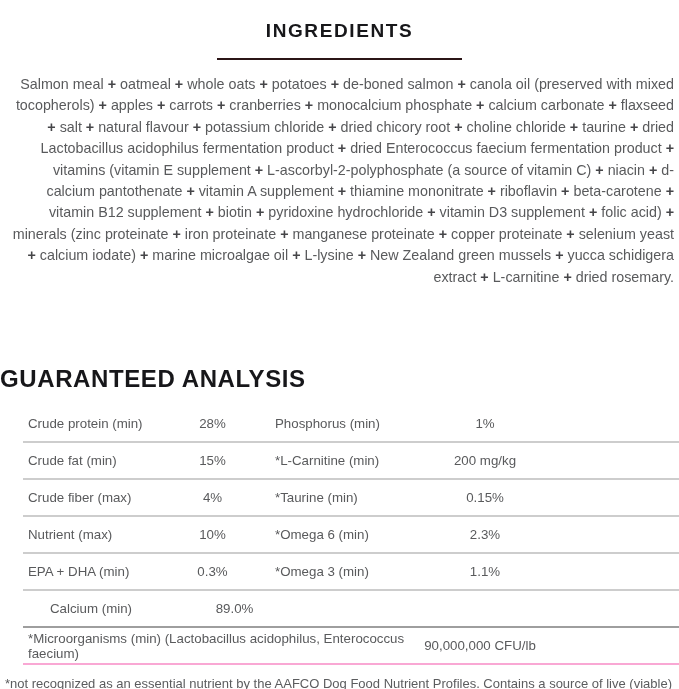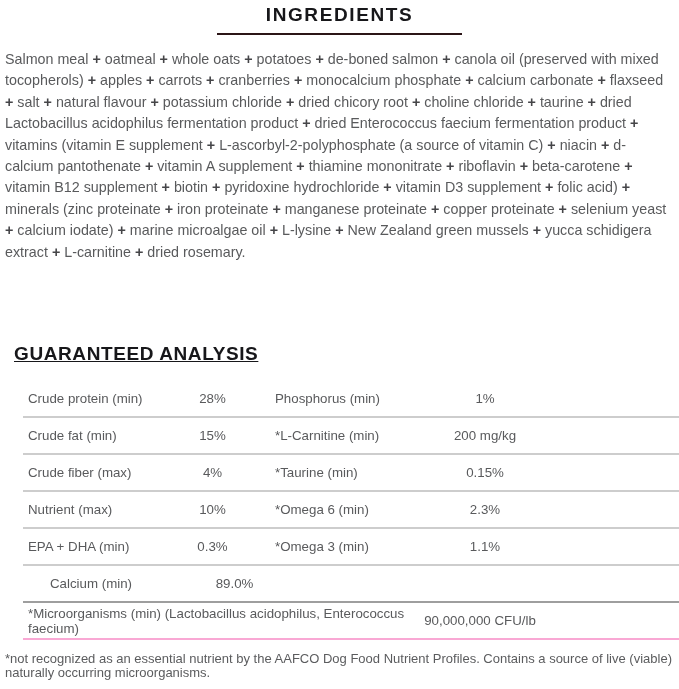--- a/index.html
+++ b/index.html
@@ -11,55 +11,54 @@
     width: 679px;
     height: 689px;
     overflow: hidden;
     font-family: "Liberation Sans", sans-serif;
     color: #58595b;
     position: relative;
   }
   .page { width: 679px; height: 689px; }
 
   .ingredients-title {
-    margin: 0;
+    margin: 16px;
     padding-top: 4px;
     text-align: center;
     font-size: 19px;
     line-height: 22px;
     font-weight: bold;
     letter-spacing: 1.6px;
     color: #17171a;
   }
   .title-divider {
     width: 245px;
     height: 2px;
     background: #2b1517;
     margin: 7px auto 0 auto;
   }
   .ingredients-text {
     margin: 14px 5px 8px 5px;
-    text-align: left;
+    text-align: right;
     font-size: 14.3px;
     line-height: 21.4px;
     color: #595a5c;
   }
   .ingredients-text .plus {
     color: #454548;
     font-weight: bold;
   }
 
   .analysis-title {
-    margin: 80px 0 0 14px;
-    font-size: 19px;
+    margin: 80px 0 0 0;
+    font-size: 24px;
     line-height: 22px;
     font-weight: bold;
     letter-spacing: 0.6px;
     color: #17171a;
-    text-decoration: underline;
   }
 
   .analysis-table {
     margin-top: 16px;
     width: 679px;
     font-size: 13.3px;
     color: #595a5c;
     margin-left: 23px;
   }
   .ga-row {

